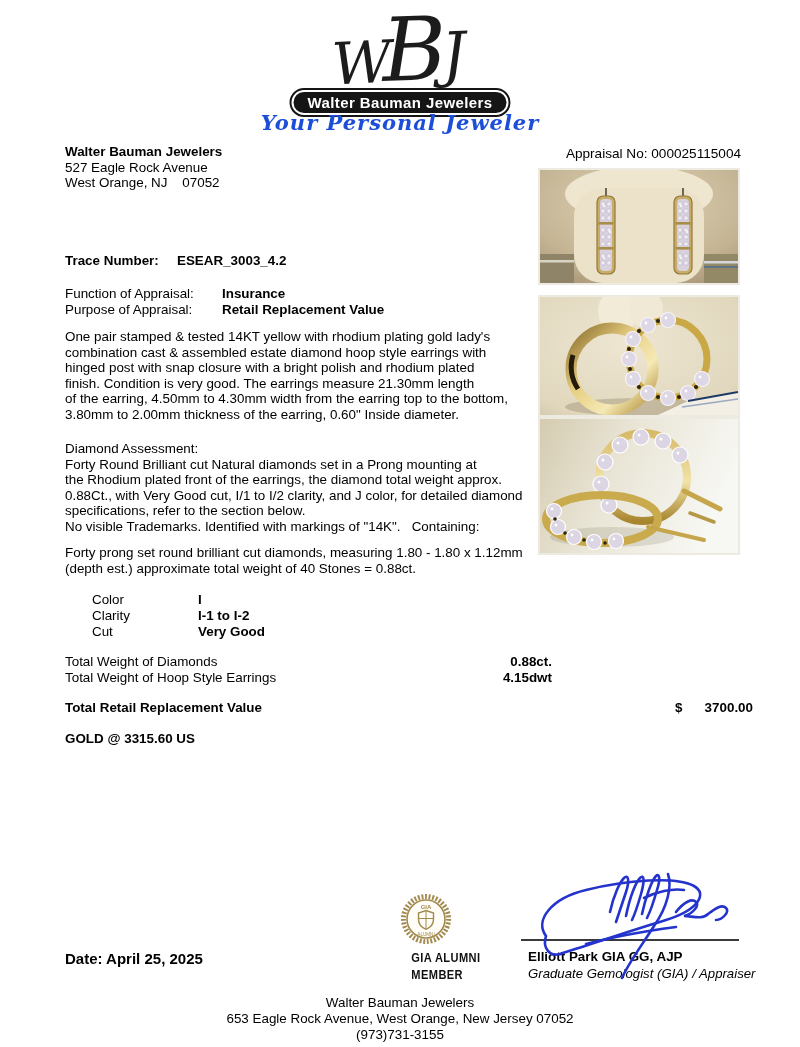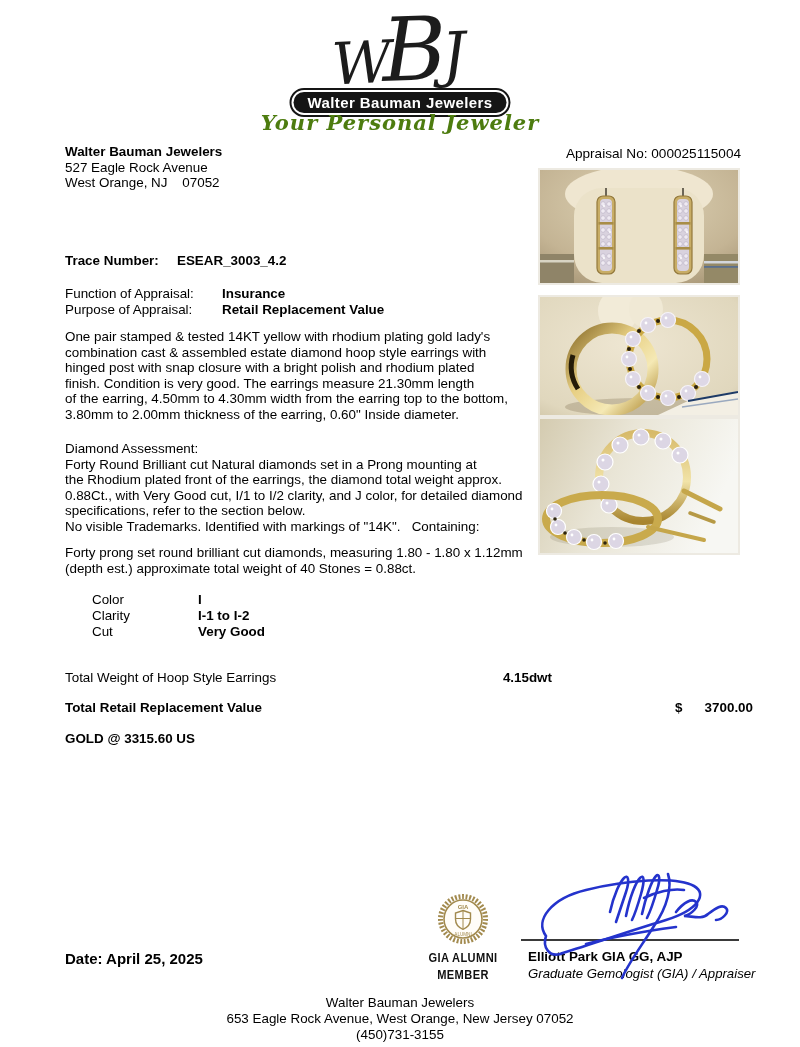--- a/index.html
+++ b/index.html
@@ -14,41 +14,41 @@
   .monogram span{position:absolute;font-family:"DejaVu Serif",serif;font-style:italic;line-height:1;}
   .mono-w{left:14px;top:18px;font-size:58px;transform:rotate(-3deg);}
   .mono-b{left:64px;top:-10px;font-size:88px;transform:rotate(-2deg);}
   .mono-j{left:124px;top:8px;font-size:60px;transform:rotate(-3deg);}
   .pill-wrap{position:absolute;left:50%;top:88px;transform:translateX(-50%);}
   .pill-outer{border:2px solid #151515;border-radius:16px;background:#fff;padding:2px;}
   .pill-inner{background:#151515;border-radius:12px;padding:2px 14px;color:#fff;
               font-weight:bold;font-size:15px;letter-spacing:.4px;white-space:nowrap;}
   .tagline{position:absolute;left:0;top:110px;width:800px;text-align:center;
            font-family:"DejaVu Serif",serif;font-style:italic;font-weight:600;
-           font-size:21px;letter-spacing:1px;color:#4d7c0f;}
+           font-size:21px;letter-spacing:1px;color:#1d4ed8;}
   
   .addr{left:65px;top:144px;line-height:15.6px;}
   .appr-no{left:520px;top:146px;width:221px;text-align:right;font-weight:normal;font-size:13.6px;}
   
   .kvrow{display:flex;line-height:15.5px;}
   .kvrow .k{flex:0 0 157px;}
   .trace .k{flex:0 0 112px;font-weight:bold;}
   .grades{left:92px;top:592px;line-height:15.8px;}
   .grow{display:flex;}
   .grow .glabel{flex:0 0 106px;}
   .trow{left:65px;width:700px;line-height:15.5px;}
   .tval{position:absolute;left:407px;width:80px;text-align:right;font-weight:bold;}
   .currency{position:absolute;left:610px;font-weight:bold;}
   .amount{position:absolute;left:588px;width:100px;text-align:right;font-weight:bold;}
   
   .photo{position:absolute;left:538px;width:198px;border:2px solid #edeae2;box-sizing:content-box;
          background:#ddd;z-index:3;font-size:0;}
   
   .date-line{left:65px;top:950px;font-weight:bold;font-size:15px;}
-  .gia-block{left:400px;top:893px;width:126px;text-align:center;}
+  .gia-block{left:400px;top:893px;width:126px;text-align:left;}
   .gia-member{font-weight:bold;font-size:13.5px;line-height:15px;transform:scaleX(.82);
               transform-origin:center;color:#111;letter-spacing:.5px;margin-top:2px;}
   .sig-line{left:521px;top:939px;width:218px;height:2px;background:#3a3a3a;}
   .sig-svg{left:526px;top:864px;z-index:4;pointer-events:none;}
   .appraiser-name{left:528px;top:949px;font-weight:bold;font-size:13.4px;}
   .appraiser-title{left:528px;top:966px;font-style:italic;font-size:13.2px;}
   .footer{left:0;top:995px;width:800px;text-align:center;line-height:16px;font-size:13.4px;}
 </style>
 </head>
 <body>
@@ -315,20 +315,24 @@
     <div class="grow">
       <span class="glabel">Clarity</span>
       <span class="b">I-1 to I-2</span>
     </div>
     <div class="grow">
       <span class="glabel">Cut</span>
       <span class="b">Very Good</span>
     </div>
   </div>
 
+  <div class="abs trow" style="top:654px;">
+    <span>Total Weight of Diamonds</span>
+    <span class="tval">0.88ct.</span>
+  </div>
   <div class="abs trow" style="top:669.5px;">
     <span>Total Weight of Hoop Style Earrings</span>
     <span class="tval">4.15dwt</span>
   </div>
 
   <div class="abs trow b" style="top:700px;">
     <span>Total Retail Replacement Value</span>
     <span class="currency">$</span>
     <span class="amount">3700.00</span>
   </div>
@@ -365,16 +369,16 @@
       <path d="M60,80 C90,72 128,66 150,63"></path>
     </g>
   </svg>
 
   <div class="abs appraiser-name">Elliott Park GIA GG, AJP</div>
   <div class="abs appraiser-title">Graduate Gemologist (GIA) / Appraiser</div>
 
   <div class="abs footer">
     <div>Walter Bauman Jewelers</div>
     <div>653 Eagle Rock Avenue, West Orange, New Jersey 07052</div>
-    <div>(450)731-3155</div>
+    <div>(973)731-3155</div>
   </div>
 
 </div>
 
 </body></html>

